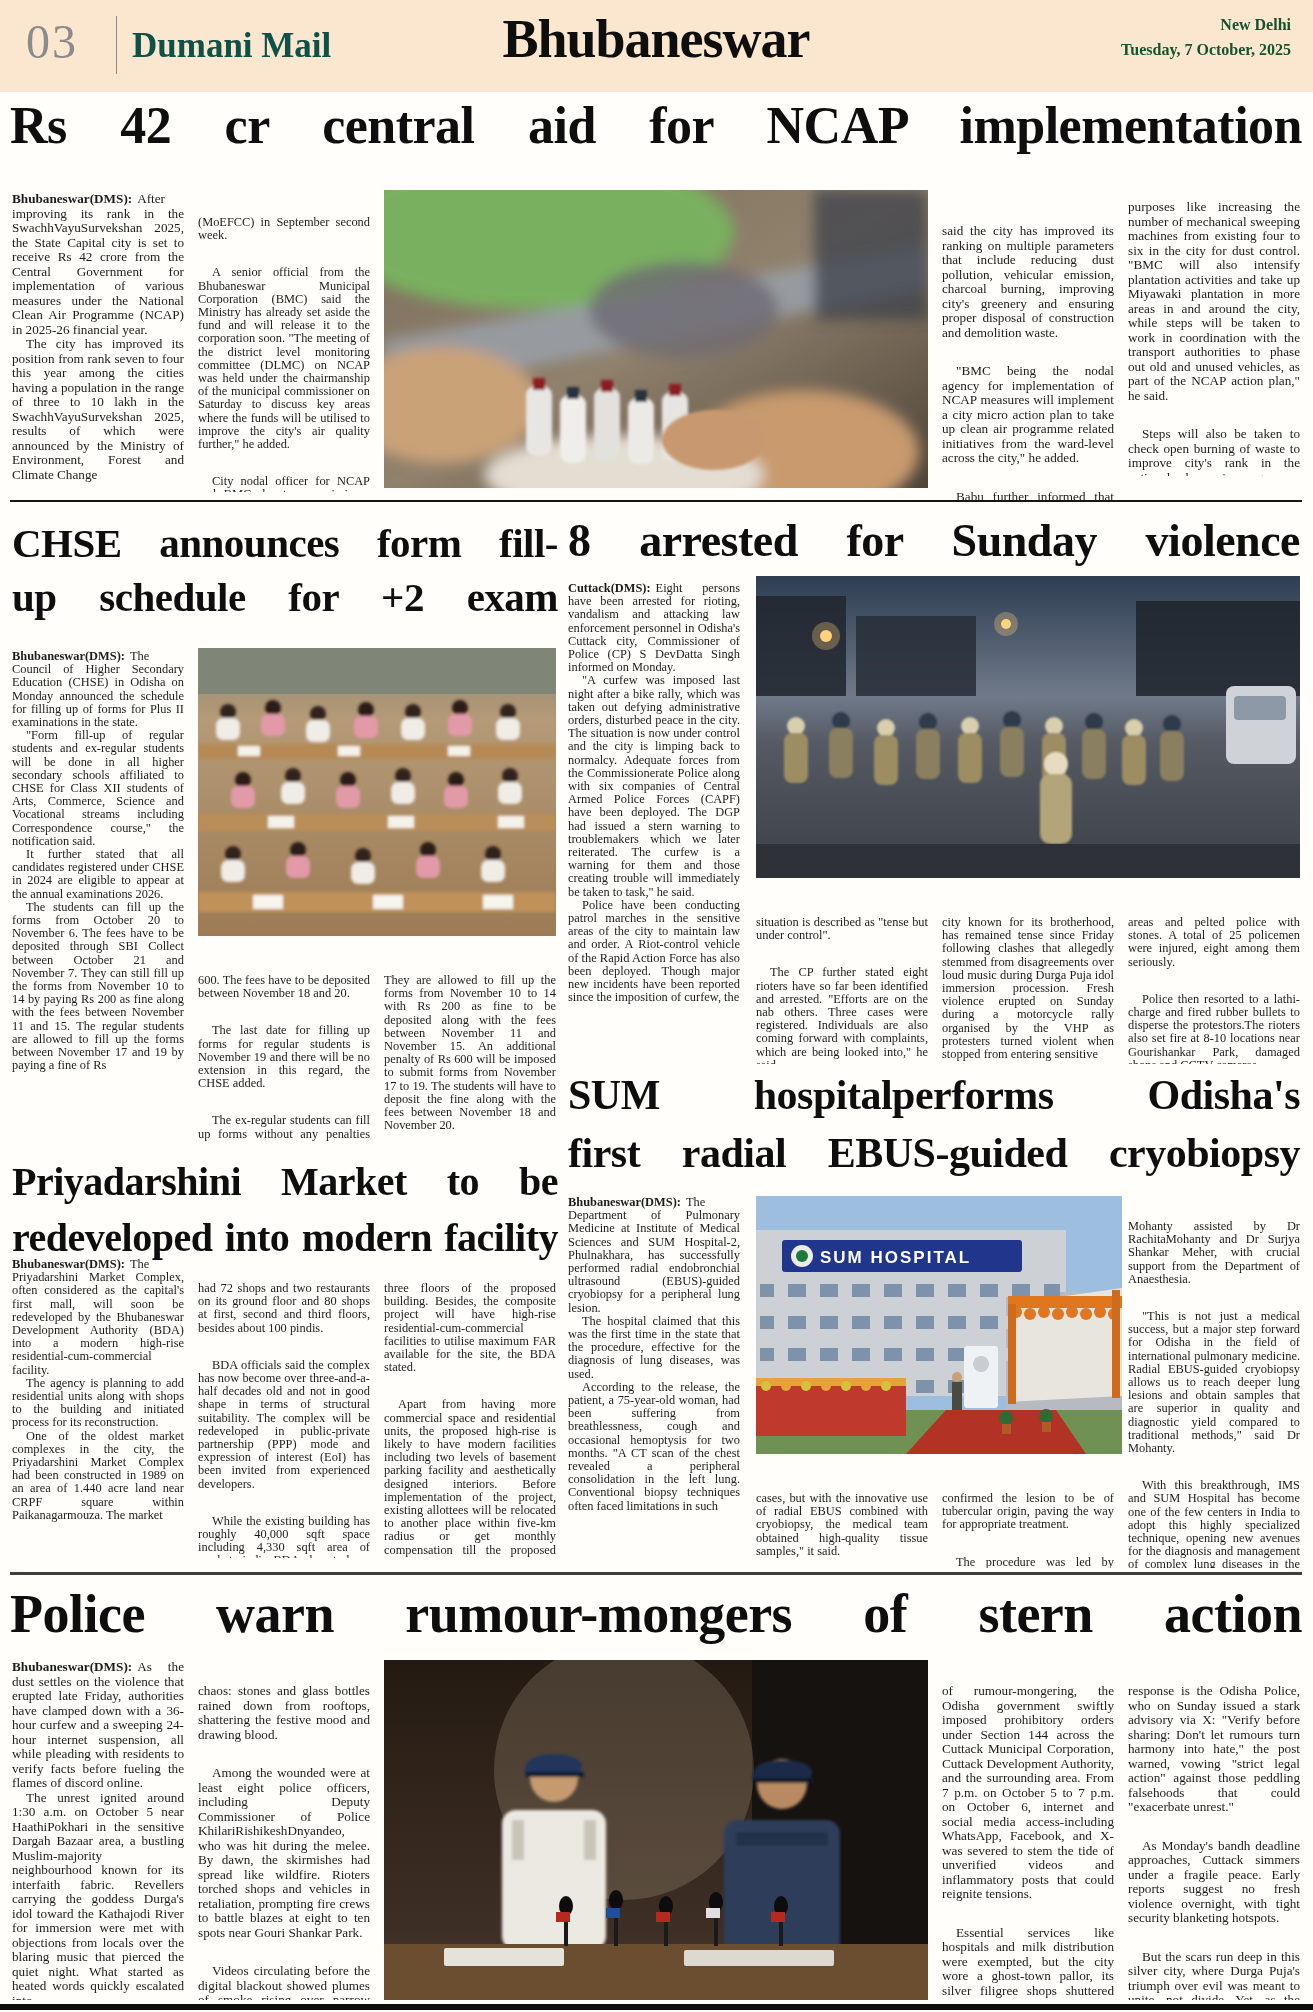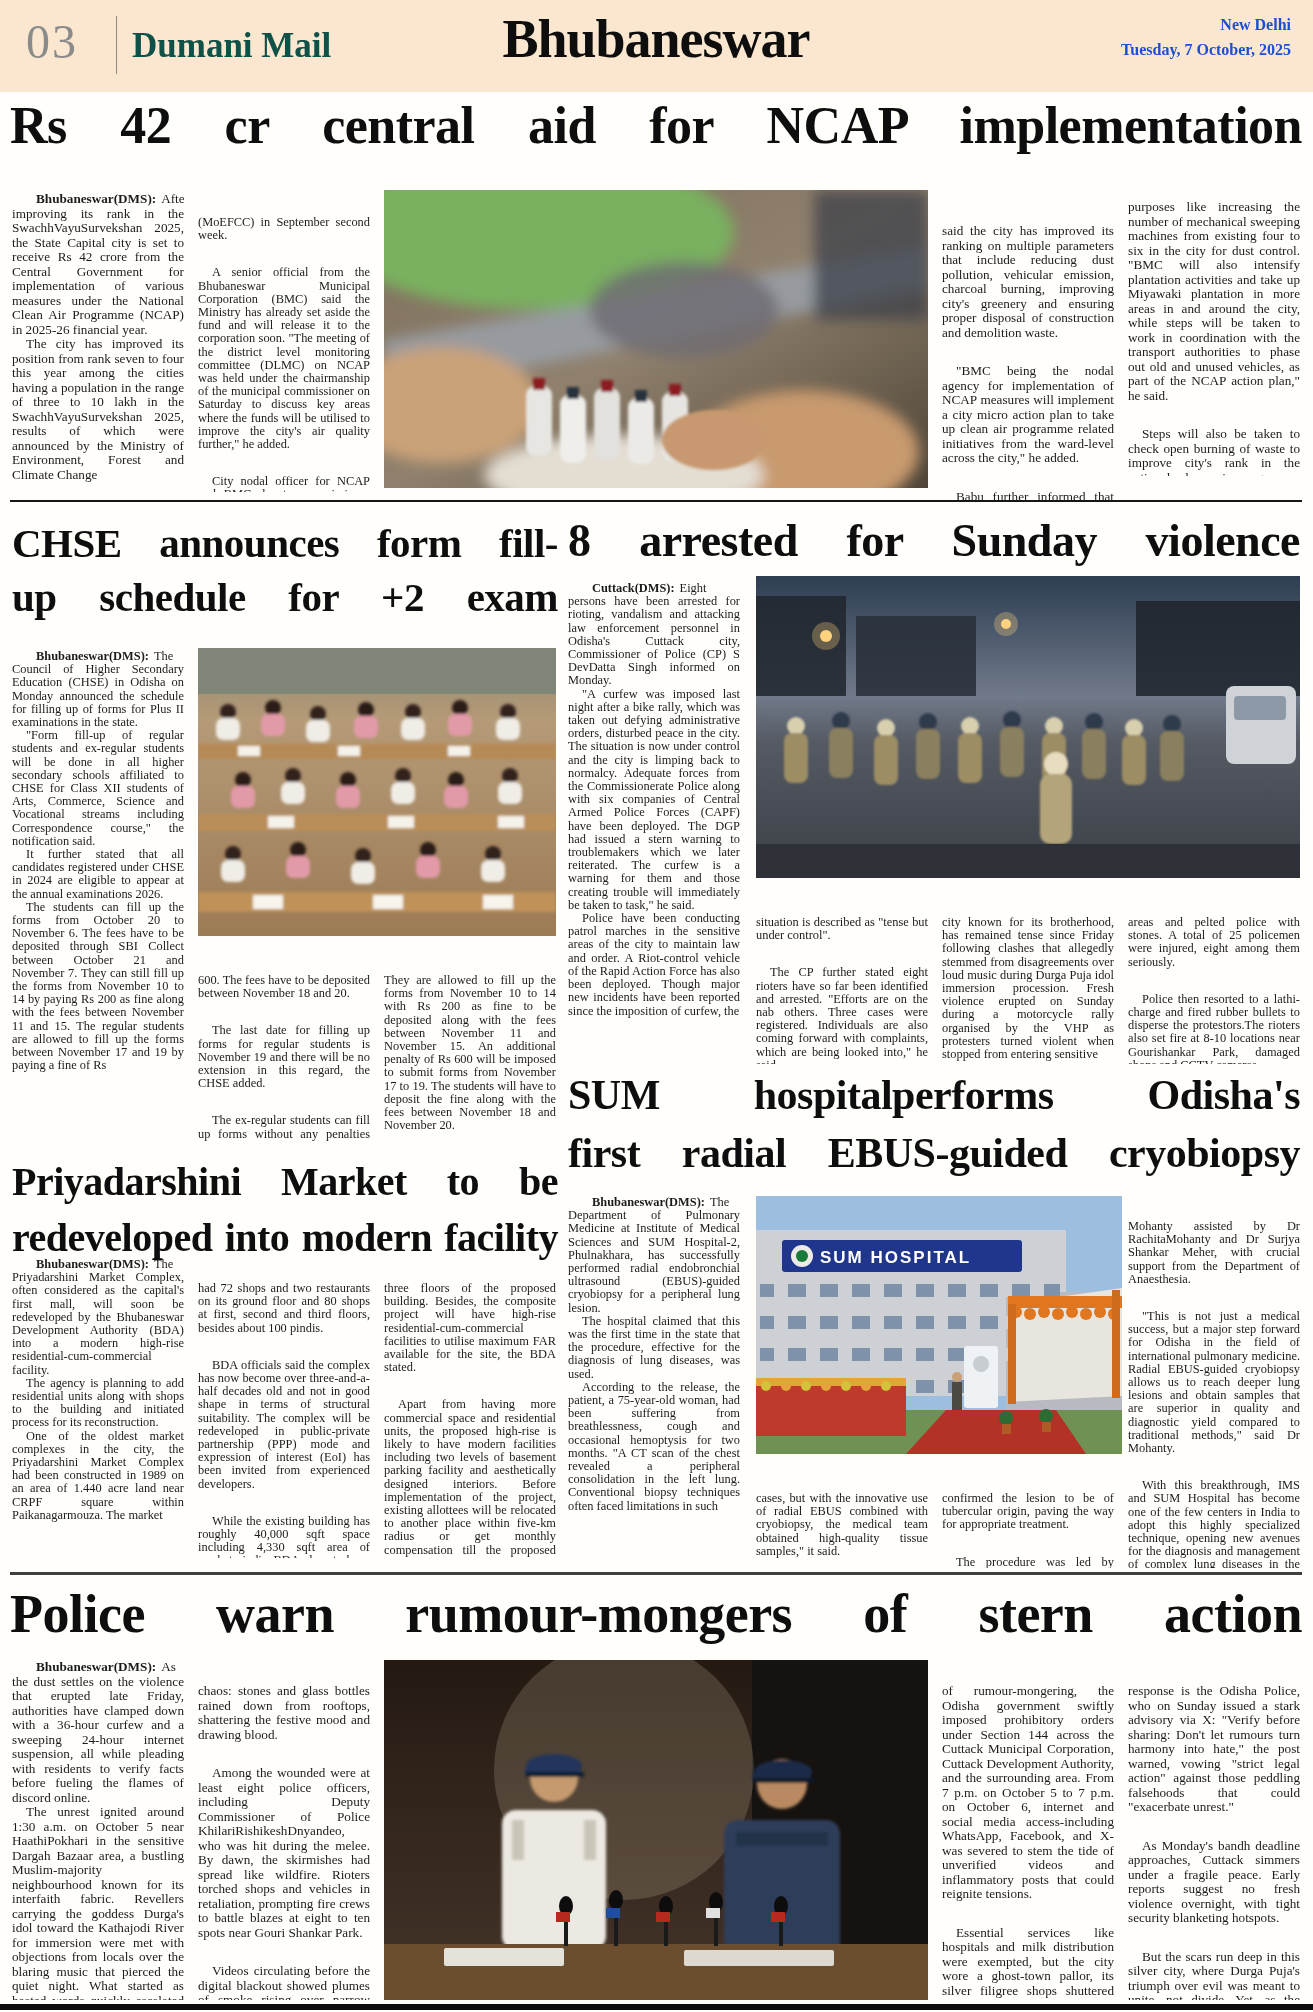--- a/index.html
+++ b/index.html
@@ -4,32 +4,32 @@
 <style>
   html,body{margin:0;padding:0;background:#e8e8e8;}
   .page{position:relative;width:1313px;height:2012px;background:#fffefb;margin:0 auto;
         font-family:"Liberation Serif","DejaVu Serif",serif;color:#1b1b1b;overflow:hidden;}
   
   .masthead{position:absolute;left:0;top:0;width:1313px;height:92px;background:#fbe7cf;}
   .pnum{position:absolute;left:26px;top:14px;font-size:48px;color:#8b8b8b;letter-spacing:2px;}
   .vrule{position:absolute;left:116px;top:16px;width:1px;height:58px;background:#8a8a8a;}
   .pname{position:absolute;left:132px;top:26px;font-size:35px;font-weight:700;color:#0d5148;}
   .mhead{position:absolute;left:396px;top:8px;width:520px;text-align:center;font-size:54px;font-weight:700;color:#0e0e0e;letter-spacing:-1px;}
-  .edition{position:absolute;right:22px;top:16px;text-align:right;font-weight:700;color:#1d4ed8;}
+  .edition{position:absolute;right:22px;top:16px;text-align:right;font-weight:700;color:#14532d;}
   .edition .pl{font-size:16px;margin-bottom:7px;}
   .edition .dt{font-size:16px;}
   
   .hl{position:absolute;font-weight:700;color:#0e0e0e;text-align:justify;text-align-last:justify;letter-spacing:-0.5px;}
   .hl .ln{text-align:justify;text-align-last:justify;margin-top:8px;}
   
   .col{position:absolute;width:172px;font-size:13.2px;line-height:14.5px;text-align:justify;overflow:hidden;}
   .tight{font-size:12.4px;line-height:13.2px;}
   .col p{margin:0;}
   .lead{margin:0;}
-  .dl{font-weight:700;padding-right:5px;margin-left:24px;}
+  .dl{font-weight:700;padding-right:5px;}
   .paras.indent p{text-indent:14px;}
   .paras.cont p{text-indent:14px;margin-top:24px;}
   .paras.cont p:first-child{text-indent:0;}
   
   .photo{position:absolute;overflow:hidden;background:#777;}
   .photo svg{display:block;width:100%;height:100%;}
   .rule{position:absolute;background:#161616;}
 </style>
 </head>
 <body>

